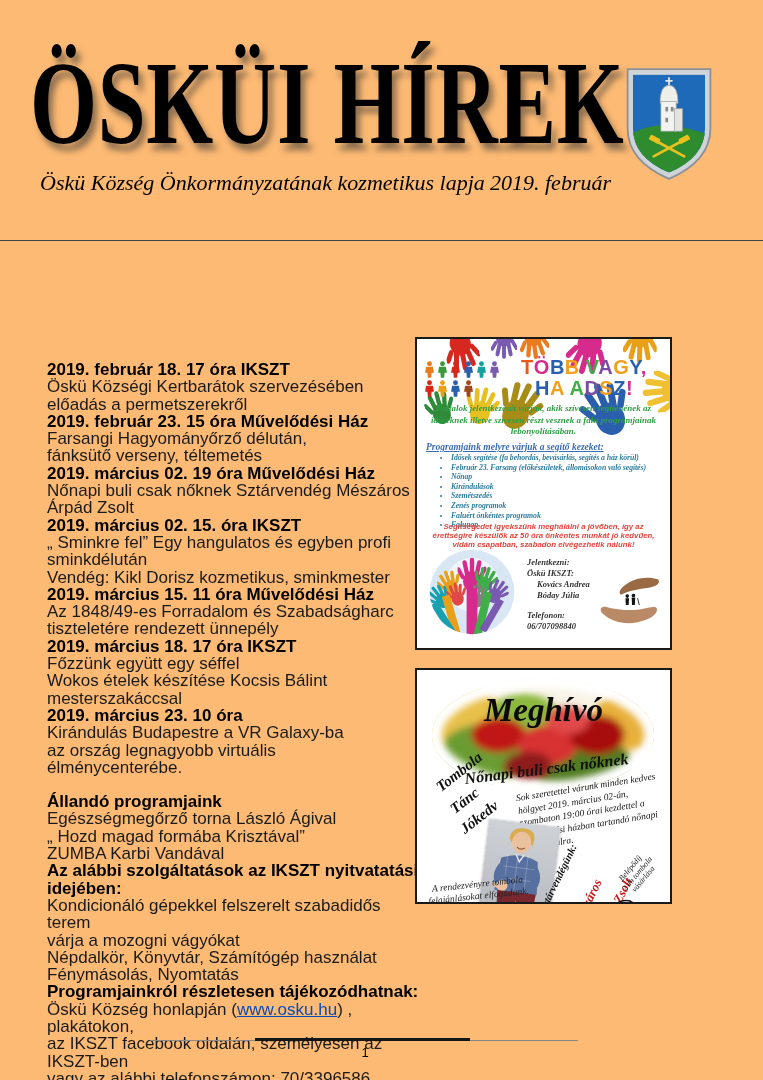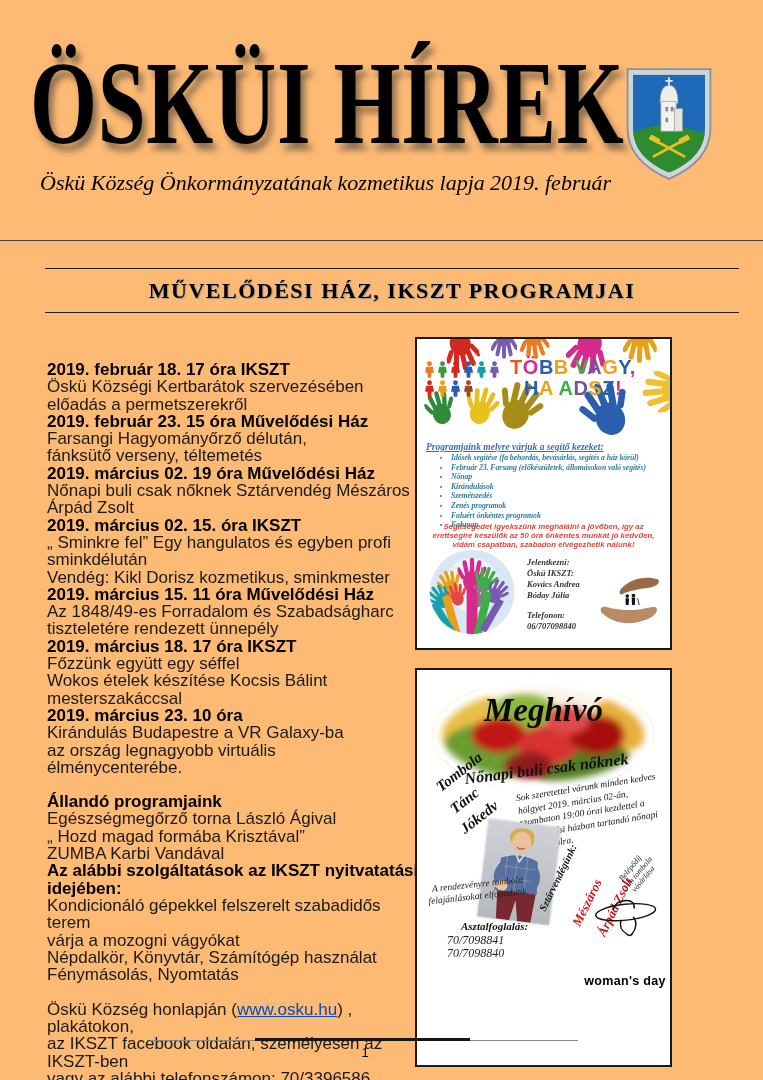--- a/index.html
+++ b/index.html
@@ -30,43 +30,43 @@
     line-height:17.3px;color:#1a1a1a;margin-top:35px;}
   .entry{margin:0;}
   .entry.gap{margin-top:17px;}
   .entry b{color:#000;}
   .weblink{color:#0b4bb5;text-decoration:underline;cursor:pointer;}
 
   
   .poster{position:absolute;left:415px;width:257px;border:2px solid #1a1a1a;
     background:#fff;box-sizing:border-box;overflow:hidden;}
   #poster1{top:337px;height:313px;}
-  #poster2{top:668px;height:399px;}
+  #poster2{top:668px;height:236px;}
 
   
   .hand{position:absolute;}
-  .p1-title{position:absolute;left:92px;top:18px;width:128px;text-align:center;
+  .p1-title{position:absolute;left:103px;top:18px;width:128px;text-align:center;
     font-weight:800;font-size:20px;line-height:21px;letter-spacing:0.5px;}
   .picts{position:absolute;left:7px;top:22px;width:88px;display:flex;flex-wrap:wrap;
     gap:2px;align-items:flex-end;}
   .pict{width:11px;height:17px;}
   .p1-intro{position:absolute;left:8px;top:64px;width:237px;margin:0;text-align:center;
     font-family:"Liberation Serif",serif;font-style:italic;font-weight:bold;font-size:9px;
     line-height:11.5px;color:#2f9e44;}
   .p1-listhead{position:absolute;left:9px;top:103px;margin:0;font-family:"Liberation Serif",serif;
     font-style:italic;font-weight:bold;font-size:9.5px;color:#3b6cb3;text-decoration:underline;}
   .p1-bullets{position:absolute;left:22px;top:114px;margin:0;padding-left:12px;width:225px;
     font-family:"Liberation Serif",serif;font-style:italic;font-weight:bold;font-size:7.8px;
     letter-spacing:-0.1px;line-height:9.6px;color:#2e7d9e;white-space:nowrap;}
   .p1-thanks{position:absolute;left:6px;top:184px;width:241px;margin:0;text-align:center;
     font-style:italic;font-weight:bold;font-size:7.8px;line-height:8.8px;color:#e2453c;}
   .p1-circle{position:absolute;left:10px;top:208px;width:90px;height:90px;}
   .p1-contact{position:absolute;left:110px;top:218px;font-family:"Liberation Serif",serif;
     font-style:italic;font-weight:bold;font-size:8.5px;line-height:11px;color:#333;}
-  .p1-contact .ind{}
+  .p1-contact .ind{margin-left:10px;}
   .p1-contact .sp{margin-top:9px;}
   .p1-cupped{position:absolute;left:182px;top:234px;width:62px;height:60px;}
 
   
   .p2-tulips{position:absolute;left:12px;top:6px;width:228px;height:118px;}
   .p2-title{position:absolute;left:0;top:22px;width:253px;margin:0;text-align:center;
     font-family:"Liberation Serif",serif;font-style:italic;font-weight:bold;font-size:33px;color:#0a0a0a;}
   .p2-sub{position:absolute;left:32px;top:90px;width:195px;margin:0;text-align:center;
     transform:rotate(-7deg);font-family:"Liberation Serif",serif;font-style:italic;
     font-weight:bold;font-size:16px;color:#111;}
@@ -150,35 +150,32 @@
         </g>
         <rect x="28" y="79" width="12" height="6" rx="1" fill="#e8c020" transform="rotate(28 34 82)"></rect>
         <rect x="61" y="79" width="12" height="6" rx="1" fill="#e8c020" transform="rotate(-28 67 82)"></rect>
       </g>
     </svg>
     <div class="mast-sub">Öskü Község Önkormányzatának kozmetikus lapja</div>
     <div class="mast-date">2019. február</div>
     <div class="rule-full"></div>
   </header>
 
-  <div class="banner">
-    <h2>MŰVELŐDÉSI HÁZ, IKSZT PROGRAMJAI</h2>
-  </div>
 
   <section class="left-col">
       <p class="entry"><b>2019. február 18. 17 óra  IKSZT</b><br>Öskü Községi Kertbarátok szervezésében<br>előadás a permetszerekről</p>
       <p class="entry"><b>2019. február 23. 15 óra Művelődési Ház</b><br>Farsangi Hagyományőrző délután,<br>fánksütő verseny, téltemetés</p>
       <p class="entry"><b>2019. március 02. 19 óra Művelődési Ház</b><br>Nőnapi buli csak nőknek Sztárvendég Mészáros Árpád Zsolt</p>
       <p class="entry"><b>2019. március 02. 15. óra IKSZT</b><br>„ Sminkre fel” Egy hangulatos és egyben profi sminkdélután<br>Vendég: Kikl Dorisz kozmetikus, sminkmester</p>
       <p class="entry"><b>2019. március 15. 11 óra Művelődési Ház</b><br>Az 1848/49-es Forradalom és Szabadságharc<br>tiszteletére rendezett ünnepély</p>
       <p class="entry"><b>2019. március 18. 17 óra IKSZT</b><br>Főzzünk együtt egy séffel<br>Wokos ételek készítése Kocsis Bálint mesterszakáccsal</p>
       <p class="entry"><b>2019. március 23. 10 óra</b><br>Kirándulás Budapestre a VR Galaxy-ba<br>az ország legnagyobb virtuális<br>élménycenterébe.</p>
       <p class="entry gap"><b>Állandó programjaink</b><br>Egészségmegőrző torna László Ágival<br>„ Hozd magad formába Krisztával”<br>ZUMBA Karbi Vandával</p>
       <p class="entry"><b>Az alábbi szolgáltatások az IKSZT nyitvatatási idejében:</b><br>Kondicionáló gépekkel felszerelt szabadidős terem<br>várja a mozogni vágyókat<br>Népdalkör, Könyvtár, Számítógép használat<br>Fénymásolás, Nyomtatás</p>
-      <p class="entry"><br>Öskü Község honlapján (<a href="#" class="weblink">www.osku.hu</a>) , plakátokon,<br>az IKSZT facebook oldalán, személyesen az IKSZT-ben<br>vagy az alábbi telefonszámon: 70/3396586<br>Minden érdeklődőt szeretettel várunk programjainkra.</p>
+      <p class="entry"><b>Programjainkról részletesen tájékozódhatnak:</b><br>Öskü Község honlapján (<a href="#" class="weblink">www.osku.hu</a>) , plakátokon,<br>az IKSZT facebook oldalán, személyesen az IKSZT-ben<br>vagy az alábbi telefonszámon: 70/3396586<br>Minden érdeklődőt szeretettel várunk programjainkra.</p>
     </section>
 
   <section class="poster" id="poster1">
     <svg class="hand" style="left:28px;top:-8px;width:34px;height:42px;transform:rotate(168deg)">
         <use href="#hand" style="fill: rgb(213, 40, 30); color: rgb(213, 40, 30);"></use>
       </svg>
     <svg class="hand" style="left:74px;top:-12px;width:26px;height:34px;transform:rotate(180deg)">
         <use href="#hand" style="fill: rgb(122, 90, 176); color: rgb(122, 90, 176);"></use>
       </svg>
     <svg class="hand" style="left:102px;top:-14px;width:30px;height:36px;transform:rotate(172deg)">
@@ -237,20 +234,21 @@
         <svg viewBox="0 0 10 16" class="pict">
           <use href="#person" fill="#a04818"></use>
         </svg>
       </div>
 
     <div class="p1-title">
       <div><span style="color: rgb(232, 88, 28);">T</span><span style="color: rgb(214, 42, 140);">Ö</span><span style="color: rgb(42, 95, 174);">B</span><span style="color: rgb(240, 160, 30);">B</span><span> </span><span style="color: rgb(63, 174, 73);">V</span><span style="color: rgb(122, 79, 160);">A</span><span style="color: rgb(240, 160, 30);">G</span><span style="color: rgb(42, 95, 174);">Y</span><span style="color: rgb(214, 42, 140);">,</span></div>
       <div><span style="color: rgb(42, 95, 174);">H</span><span style="color: rgb(240, 160, 30);">A</span><span> </span><span style="color: rgb(63, 174, 73);">A</span><span style="color: rgb(122, 79, 160);">D</span><span style="color: rgb(240, 160, 30);">S</span><span style="color: rgb(42, 95, 174);">Z</span><span style="color: rgb(214, 42, 140);">!</span></div>
     </div>
 
+    <p class="p1-intro">Fiatalok jelentkezését várjuk, akik szívesen segítenének az időseknek illetve szívesen részt vesznek a falu programjainak lebonyolításában.</p>
     <p class="p1-listhead">Programjaink melyre várjuk a segítő kezeket:</p>
     <ul class="p1-bullets">
         <li>Idősek segítése (fa behordás, bevásárlás, segítés a ház körül)</li>
         <li>Február 23. Farsang (előkészületek, állomásokon való segítés)</li>
         <li>Nőnap</li>
         <li>Kirándulások</li>
         <li>Szemétszedés</li>
         <li>Zenés programok</li>
         <li>Faluért önkéntes programok</li>
         <li>Falunap</li>

